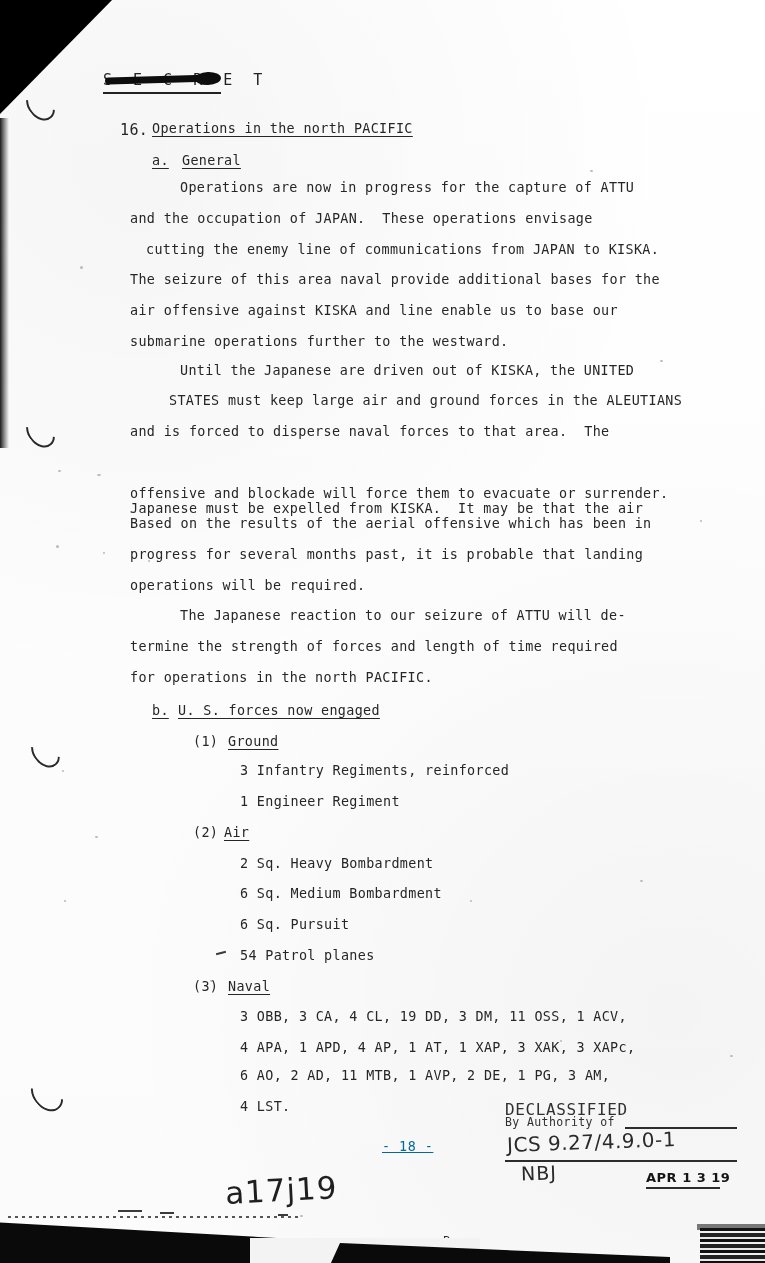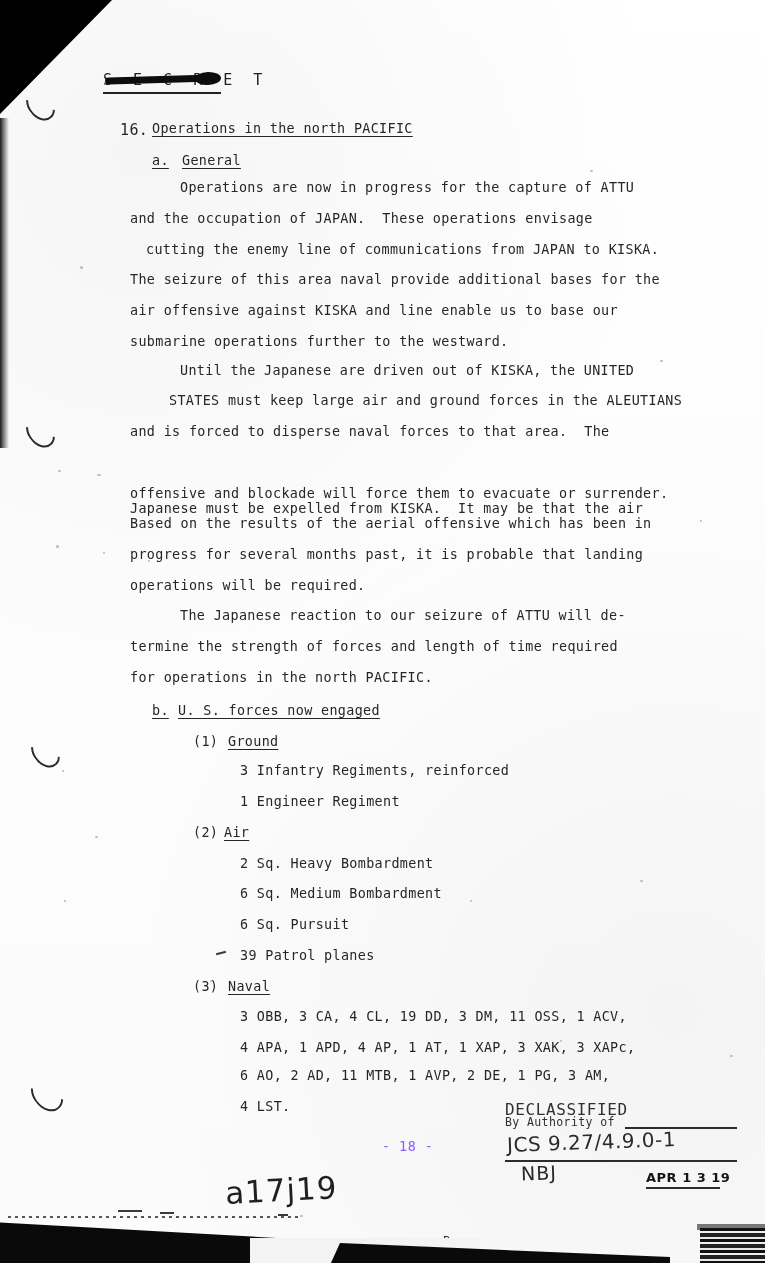--- a/index.html
+++ b/index.html
@@ -169,22 +169,23 @@
   }
   .u { text-decoration: underline; text-underline-offset: 3px; }
   .num-head { font-size: 15px; }
 
   .page-number {
     position: absolute;
     left: 382px;
     top: 1139px;
     font-size: 13.4px;
     letter-spacing: 0.5px;
-    color: #8b5cf6;
-    white-space: pre;
+    color: #0369a1;
+    white-space: pre;
+    text-decoration: underline;
   }
 
   
   .hand-note {
     position: absolute;
     left: 225px;
     top: 1172px;
     font-family: "DejaVu Sans", "Liberation Sans", sans-serif;
     font-size: 31px;
     color: #1f1f1f;
@@ -352,21 +353,21 @@
     <div class="line" style="left:193px;top:734px;">(1)</div>
     <div class="line u" style="left:228px;top:734px;">Ground</div>
     <div class="line" style="left:240px;top:763px;">3 Infantry Regiments, reinforced</div>
     <div class="line" style="left:240px;top:794px;">1 Engineer Regiment</div>
 
     <div class="line" style="left:193px;top:825px;">(2)</div>
     <div class="line u" style="left:224px;top:825px;">Air</div>
     <div class="line" style="left:240px;top:856px;">2 Sq. Heavy Bombardment</div>
     <div class="line" style="left:240px;top:886px;">6 Sq. Medium Bombardment</div>
     <div class="line" style="left:240px;top:917px;">6 Sq. Pursuit</div>
-    <div class="line" style="left:240px;top:948px;">39 Patrol planes</div>
+    <div class="line" style="left:240px;top:948px;">54 Patrol planes</div>
     <div class="scan-tick" style="left:216px;top:952px;width:10px;height:2px;transform:rotate(-14deg);"></div>
 
     <div class="line" style="left:193px;top:979px;">(3)</div>
     <div class="line u" style="left:228px;top:979px;">Naval</div>
     <div class="line" style="left:240px;top:1009px;">3 OBB, 3 CA, 4 CL, 19 DD, 3 DM, 11 OSS, 1 ACV,</div>
     <div class="line" style="left:240px;top:1040px;">4 APA, 1 APD, 4 AP, 1 AT, 1 XAP, 3 XAK, 3 XAPc,</div>
     <div class="line" style="left:240px;top:1068px;">6 AO, 2 AD, 11 MTB, 1 AVP, 2 DE, 1 PG, 3 AM,</div>
     <div class="line" style="left:240px;top:1099px;">4 LST.</div>
   </div>
 

